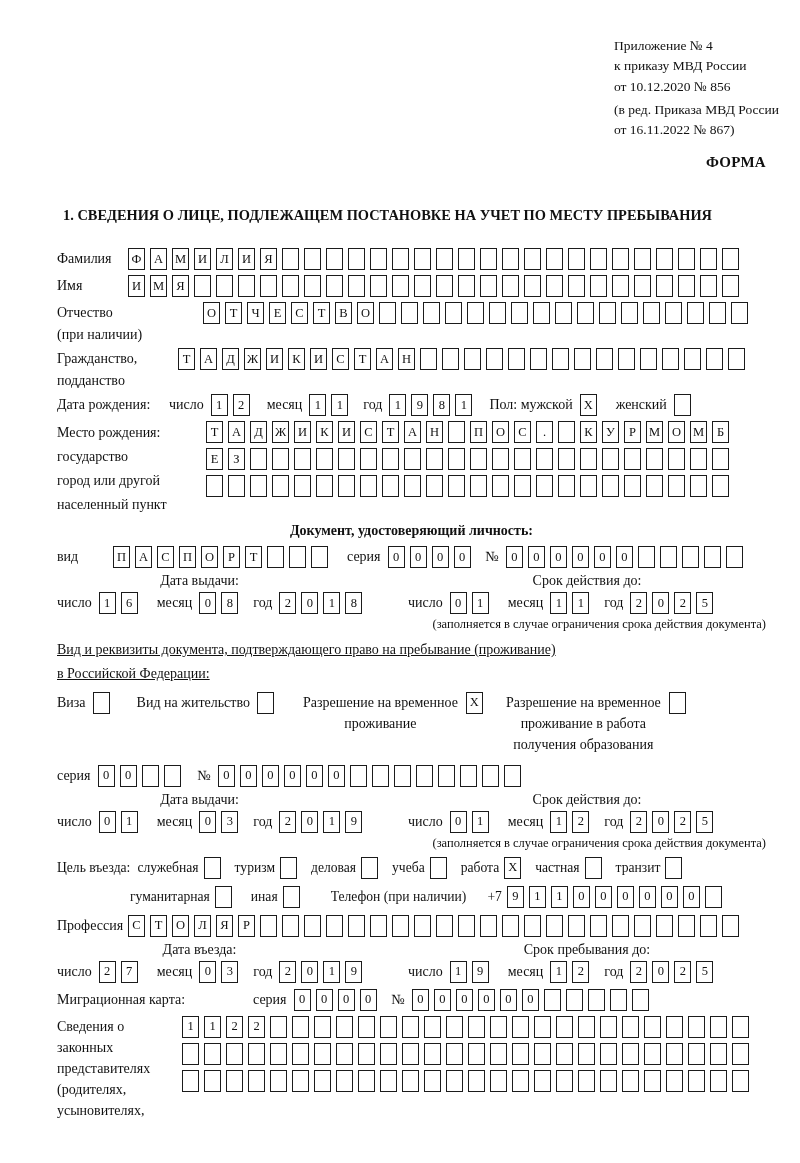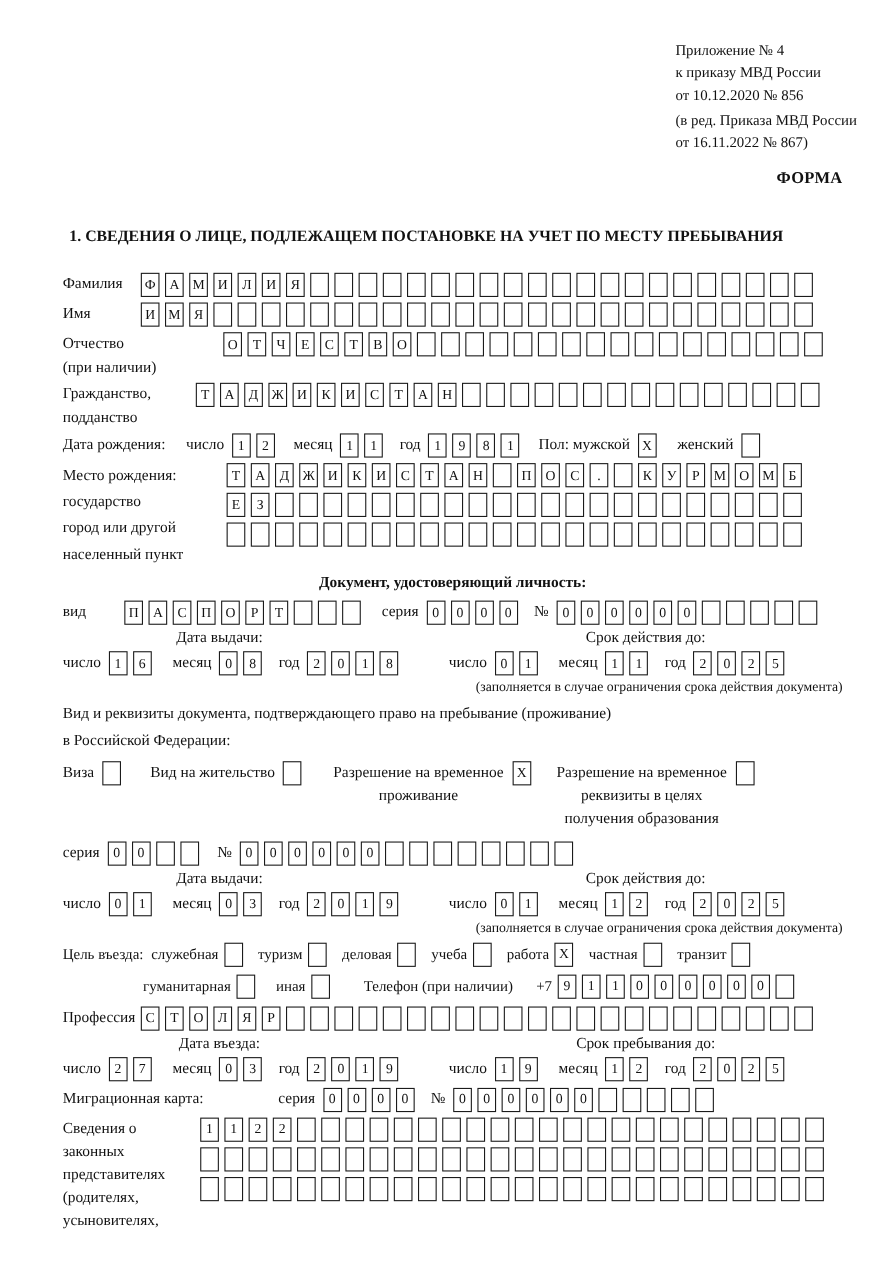--- a/index.html
+++ b/index.html
@@ -24,21 +24,21 @@
   .dlbl{font-size:14px;line-height:22px;margin-right:7px;flex:none;}
   .ml12{margin-left:12px;} .ml14{margin-left:14px;} .ml10{margin-left:10px;}
   .doc-heading{text-align:center;font-weight:bold;font-size:14px;margin:6px 0 7px 0;}
   .dates{display:flex;margin-bottom:6px;margin-top:4px;}
   .dcol-left{width:345px;flex:none;}
   .dcol-right{flex:1;padding-left:6px;}
   .dhead{text-align:center;font-size:14px;margin-bottom:3px;}
   .dhead-nudge{margin-left:-60px;}
   .daterow{display:flex;align-items:flex-start;}
   .dnote{font-size:12.5px;text-align:right;margin-top:3px;}
-  .intro{font-size:14px;line-height:1.7;margin-top:4px;}
+  .intro{font-size:14px;line-height:1.7;margin-top:4px;text-decoration:underline;}
   .opts-row{display:flex;align-items:flex-start;margin:6px 0 10px 0;}
   .opt{display:flex;align-items:flex-start;}
   .olbl{font-size:14px;line-height:22px;margin-right:7px;}
   .olbl-multi{font-size:14px;line-height:21px;text-align:center;margin-right:8px;}
   .purpose-row{display:flex;align-items:flex-end;margin-bottom:7px;font-size:13.6px;}
   .purpose-row .olbl{font-size:13.6px;margin-right:5px;}
   .p-opt{display:flex;align-items:flex-start;margin-left:9px;}
   .indent73{padding-left:73px;}
   .repwrap{flex:1;}
 </style>
@@ -429,21 +429,21 @@
           <div>Разрешение на временное</div>
           <div>проживание</div>
         </div>
         <div class="cells">
             <span class="cell">X</span>
           </div>
       </div>
       <div class="opt" style="margin-left:18px;">
         <div class="olbl-multi">
           <div>Разрешение на временное</div>
-          <div>реквизиты в целях</div>
+          <div>проживание в работа</div>
           <div>получения образования</div>
         </div>
         <div class="cells">
             <span class="cell"></span>
           </div>
       </div>
     </div>
 
     <div class="row">
       <span class="dlbl">серия</span>

